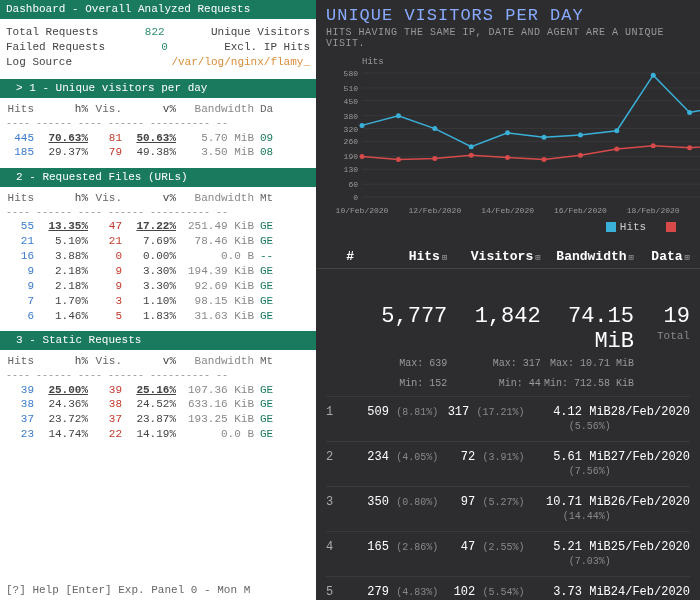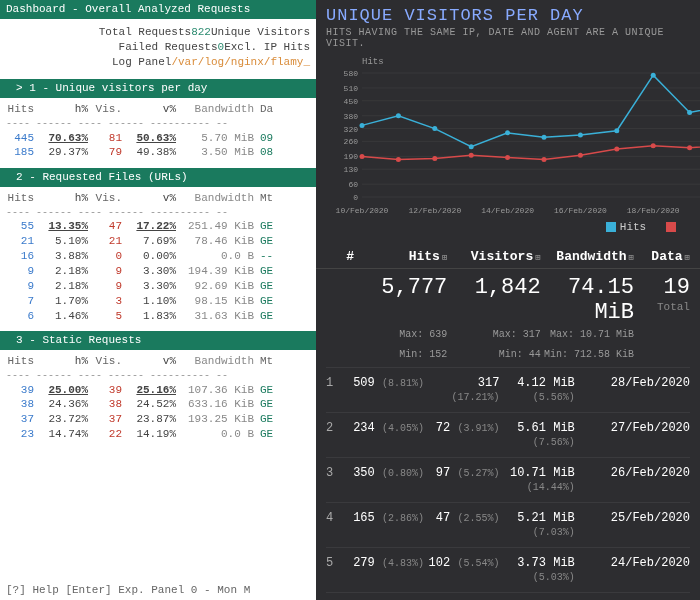--- a/index.html
+++ b/index.html
@@ -1,20 +1,20 @@
 <!DOCTYPE html>
 <html><head>
 <meta charset="utf-8">
 <style>
 * { margin: 0; padding: 0; box-sizing: border-box; font-family: 'Courier New', monospace; }
 body { width: 700px; height: 600px; overflow: hidden; display: flex; background: #fff; }
 .left { width: 316px; background: #fff; color: #444; font-size: 11px; line-height: 1.35; }
 .left .header { background: #1a7a5e; color: #fff; padding: 2px 6px; }
 .left .info { padding: 6px; }
-.left .info-row { display: flex; justify-content: flex-end; }
+.left .info-row { display: flex; justify-content: space-between; }
 .left .info-val { color: #2b8a6f; }
 .left .section-title { background: #1a7a5e; color: #fff; padding: 2px 16px; margin-top: 4px; }
 .left .tbl { padding: 4px 6px; }
 .left .th { color: #666; display: flex; gap: 6px; }
 .left .dashes { color: #999; font-size: 10px; }
 .left .row { display: flex; gap: 6px; }
 .left .hits { color: #3a7acb; width: 28px; text-align: right; }
 .left .hpct { color: #444; width: 48px; text-align: right; }
 .left .hpct.hi { color: #444; text-decoration: underline; font-weight: bold; }
 .left .vis { color: #c0392b; width: 28px; text-align: right; }
@@ -31,55 +31,55 @@
 .right .chart .ylabel { color: #999; font-size: 9px; margin-left: 36px; }
 .right .chart svg { display: block; }
 .right .legend { text-align: right; padding: 4px 20px 8px; color: #ccc; font-size: 11px; }
 .right .legend .sw { display: inline-block; width: 10px; height: 10px; vertical-align: middle; margin-right: 4px; }
 .right .summary { display: flex; padding: 8px 10px 4px; border-bottom: 1px solid #444; }
 .right .summary .col { flex: 1; text-align: right; }
 .right .summary .col:last-child { flex: 0.6; }
 .right .summary .h { color: #fff; font-weight: bold; font-size: 13px; }
 .right .summary .h .exp { color: #888; font-size: 9px; margin-left: 2px; }
 .right .summary .num { flex: 0.3; color: #fff; font-weight: bold; }
-.right .totals { display: flex; padding: 6px 10px 2px; }
+.right .totals { display: flex; padding: 6px 10px 2px; margin-top: 29px; }
 .right .totals .col { flex: 1; text-align: right; }
 .right .totals .col:last-child { flex: 0.6; }
 .right .totals .big { color: #fff; font-size: 22px; font-weight: 300; }
 .right .totals .num { flex: 0.3; }
 .right .totals .tot { color: #888; font-size: 11px; }
 .right .mm { display: flex; padding: 0 10px 4px; }
 .right .mm .col { flex: 1; text-align: right; color: #999; font-size: 10px; line-height: 1.6; }
 .right .mm .col:last-child { flex: 0.6; }
 .right .mm .num { flex: 0.3; }
 .right .trows { padding: 0 10px; }
 .right .trow { display: flex; border-top: 1px solid #3a3a3d; padding: 8px 0; }
 .right .trow .n { flex: 0.3; color: #aaa; }
 .right .trow .c { flex: 1; text-align: right; color: #fff; }
 .right .trow .c .p { color: #888; font-size: 10px; }
-.right .trow .c:last-child { flex: 0.6; margin-left: 36px; }
+.right .trow .c:last-child { flex: 0.6; }
 </style>
 </head>
 <body>
 
 <div class="left">
   <div class="header">Dashboard - Overall Analyzed Requests</div>
   <div class="info">
     <div class="info-row">
         <span>Total Requests</span>
         <span class="info-val">822</span>
         <span>Unique Visitors</span>
       </div>
     <div class="info-row">
         <span>Failed Requests</span>
         <span class="info-val">0</span>
         <span>Excl. IP Hits</span>
       </div>
     <div class="info-row">
-        <span>Log Panel</span>
+        <span>Log Source</span>
         <span class="src">/var/log/nginx/flamy_</span>
       </div>
   </div>
 
   <div id="sections">
       <div class="section-title">&gt; 1 - Unique visitors per day</div>
       <div class="tbl">
         <div class="th">
           <span class="hits" style="color:#666">Hits</span>
           <span class="hpct">h%</span>

